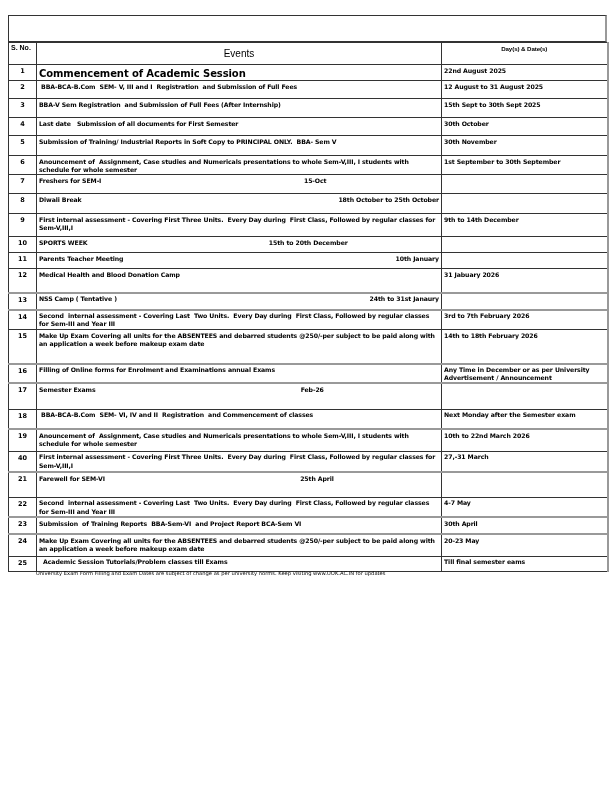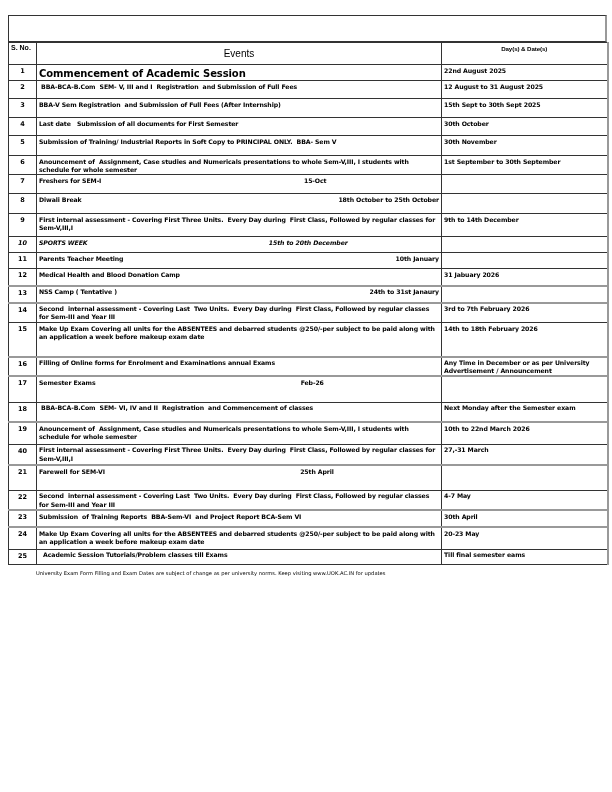--- a/index.html
+++ b/index.html
@@ -92,41 +92,41 @@
               <span style="flex: 1 1 0%; white-space: nowrap; text-align: right;">18th October to 25th October</span>
             </div>
           </td>
           <td class="dt"></td>
         </tr>
         <tr style="height: 23px;">
           <td class="sno">9</td>
           <td class="ev"><span style="white-space: pre-wrap;">First internal assessment - Covering First Three Units.  Every Day during  First Class, Followed by regular classes for Sem-V,III,I</span></td>
           <td class="dt">9th to 14th December</td>
         </tr>
-        <tr style="height: 16px; font-style: italic;">
+        <tr style="height: 16px;">
           <td class="sno">10</td>
           <td class="ev">
             <div style="display: flex;">
               <span style="flex: 0 0 auto;">SPORTS WEEK</span>
               <span style="flex: 1 1 0%; white-space: nowrap; text-align: center; padding-left: 90px;">15th to 20th December</span>
             </div>
           </td>
           <td class="dt"></td>
         </tr>
         <tr style="height: 16px; margin-left: 36px;">
           <td class="sno">11</td>
           <td class="ev">
             <div style="display: flex;">
               <span style="flex: 0 0 auto;">Parents Teacher Meeting</span>
               <span style="flex: 1 1 0%; white-space: nowrap; text-align: right;">10th January</span>
             </div>
           </td>
           <td class="dt"></td>
         </tr>
-        <tr style="height: 17px;">
+        <tr style="height: 24px;">
           <td class="sno">12</td>
           <td class="ev"><span style="white-space: pre-wrap;">Medical Health and Blood Donation Camp</span></td>
           <td class="dt">31 Jabuary 2026</td>
         </tr>
         <tr class="gray" style="height: 17px;">
           <td class="sno">13</td>
           <td class="ev">
             <div style="display: flex;">
               <span style="flex: 0 0 auto;">NSS Camp ( Tentative )</span>
               <span style="flex: 1 1 0%; white-space: nowrap; text-align: right;">24th to 31st Janaury</span>

